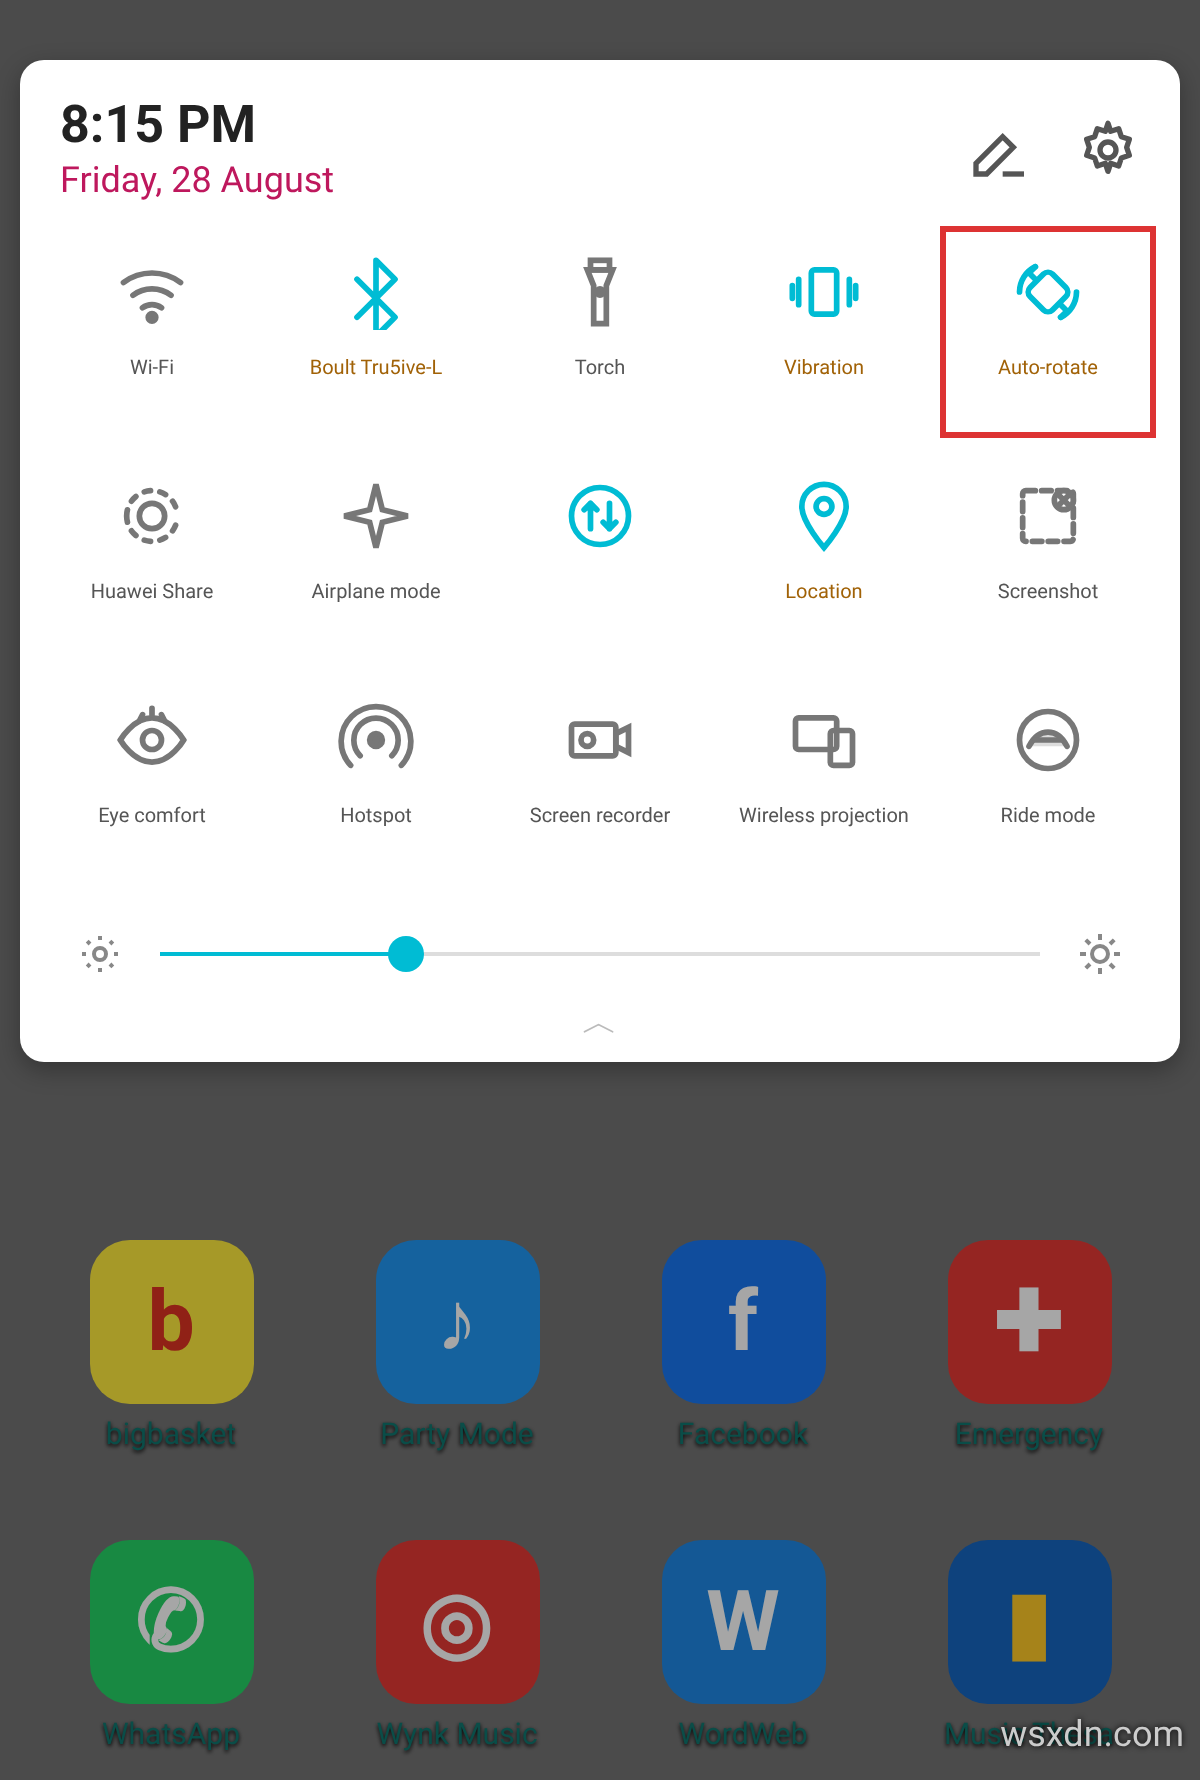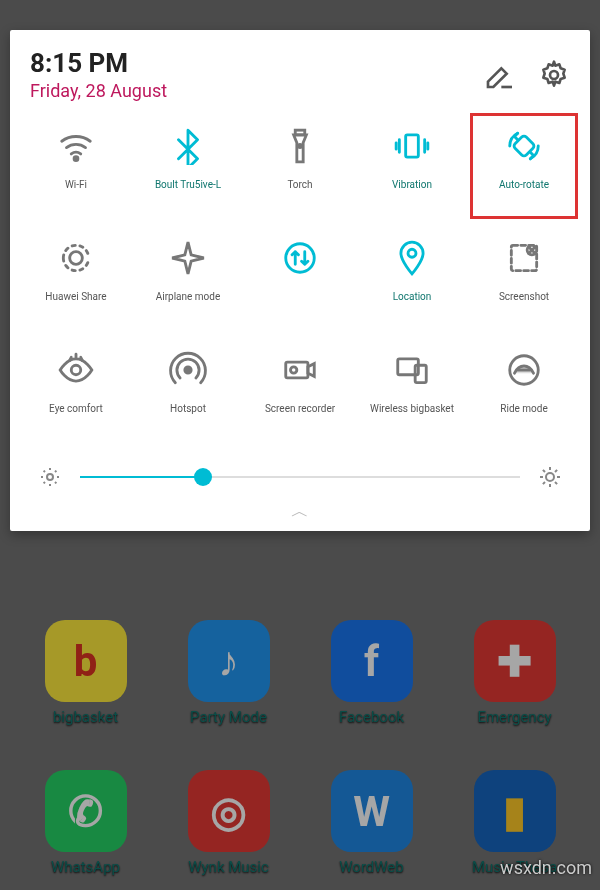--- a/index.html
+++ b/index.html
@@ -4,34 +4,34 @@
   <style>
     * { margin:0; padding:0; box-sizing:border-box; font-family:-apple-system,Roboto,sans-serif; }
     body { width:600px; height:890px; background:#000; overflow:hidden; position:relative; }
     .statusbar { height:30px; background:#000; color:#fff; display:flex; align-items:center; justify-content:space-between; padding:0 12px; font-size:12px; }
     .sb-left { display:flex; align-items:center; gap:6px; }
     .volte { border:1px solid #fff; border-radius:3px; padding:0 3px; font-size:9px; font-weight:bold; }
     .speed { display:flex; flex-direction:column; line-height:1; font-size:10px; }
     .sb-right { display:flex; align-items:center; gap:6px; }
     .batt { border:1px solid #fff; padding:0 2px; font-size:11px; }
 
-    .panel { position:absolute; top:30px; left:10px; right:10px; background:#fff; border-radius:2px; padding:18px 10px 4px 10px; box-shadow:0 4px 12px rgba(0,0,0,0.3); z-index:10; }
+    .panel { position:absolute; top:30px; left:10px; right:10px; background:#fff; border-radius:12px; padding:18px 10px 4px 10px; box-shadow:0 4px 12px rgba(0,0,0,0.3); z-index:10; }
     .panel-head { display:flex; align-items:center; margin:0 10px 8px 10px; }
     .time-block { flex:1; }
     .time { font-size:26px; font-weight:bold; color:#222; }
     .date { font-size:18px; color:#be185d; margin-top:2px; }
     .head-btn { width:32px; height:32px; margin-left:22px; color:#555; display:flex; align-items:center; justify-content:center; }
 
     .tiles { display:grid; grid-template-columns:repeat(5,1fr); gap:0; margin-top:18px; }
     .tile { display:flex; flex-direction:column; align-items:center; justify-content:flex-start; padding:8px 2px 18px 2px; position:relative; }
     .tile.hl::before { content:""; position:absolute; top:-6px; left:2px; right:2px; bottom:12px; border:3px solid #d33; }
     .tile-icon { width:38px; height:38px; display:flex; align-items:center; justify-content:center; color:#777; }
     .tile.active .tile-icon { color:#00bcd4; }
     .tile-label { font-size:10px; color:#555; margin-top:14px; text-align:center; line-height:1.2; min-height:34px; }
-    .tile.active .tile-label { color:#0f766e; }
+    .tile.active .tile-label { color:#a16207; }
 
     .brightness { display:flex; align-items:center; padding:10px 18px 6px 18px; gap:18px; }
     .bright-icon { color:#888; width:24px; height:24px; }
     .track { flex:1; height:2px; background:#ddd; position:relative; }
     .fill { position:absolute; left:0; top:0; height:2px; background:#00bcd4; }
     .thumb { position:absolute; top:-8px; width:18px; height:18px; border-radius:50%; background:#00bcd4; transform:translateX(-50%); }
     .collapse { text-align:center; padding:4px 0; color:#bbb; font-size:18px; }
 
     .wallpaper { position:absolute; top:0; left:0; right:0; bottom:0; background:#888; z-index:1; filter:brightness(0.55); }
     .batshape { position:absolute; top:620px; left:50%; transform:translateX(-50%); width:260px; height:120px; background:#3a3a3a; clip-path:polygon(0% 0%,35% 5%,40% 30%,45% 0%,55% 0%,60% 30%,65% 5%,100% 0%,70% 60%,55% 90%,50% 100%,45% 90%,30% 60%); opacity:0.9;}
@@ -245,21 +245,21 @@
         </div>
         <div class="tile-label">Screen recorder</div>
       </div>
       <div class="tile">
         <div class="tile-icon">
           <svg viewBox="0 0 24 24" fill="none" stroke="currentColor" stroke-width="1.8" stroke-linecap="round">
             <rect x="3" y="5" width="13" height="10" rx="1"></rect>
             <rect x="14" y="9" width="7" height="11" rx="1"></rect>
           </svg>
         </div>
-        <div class="tile-label">Wireless bigbasket</div>
+        <div class="tile-label">Wireless projection</div>
       </div>
       <div class="tile">
         <div class="tile-icon">
           <svg viewBox="0 0 24 24" fill="none" stroke="currentColor" stroke-width="1.8" stroke-linecap="round">
             <circle cx="12" cy="12" r="9"></circle>
             <path d="M6 14c3-6 9-6 12 0" fill="currentColor" fill-opacity="0.25"></path>
             <path d="M8 12h8"></path>
           </svg>
         </div>
         <div class="tile-label">Ride mode</div>

